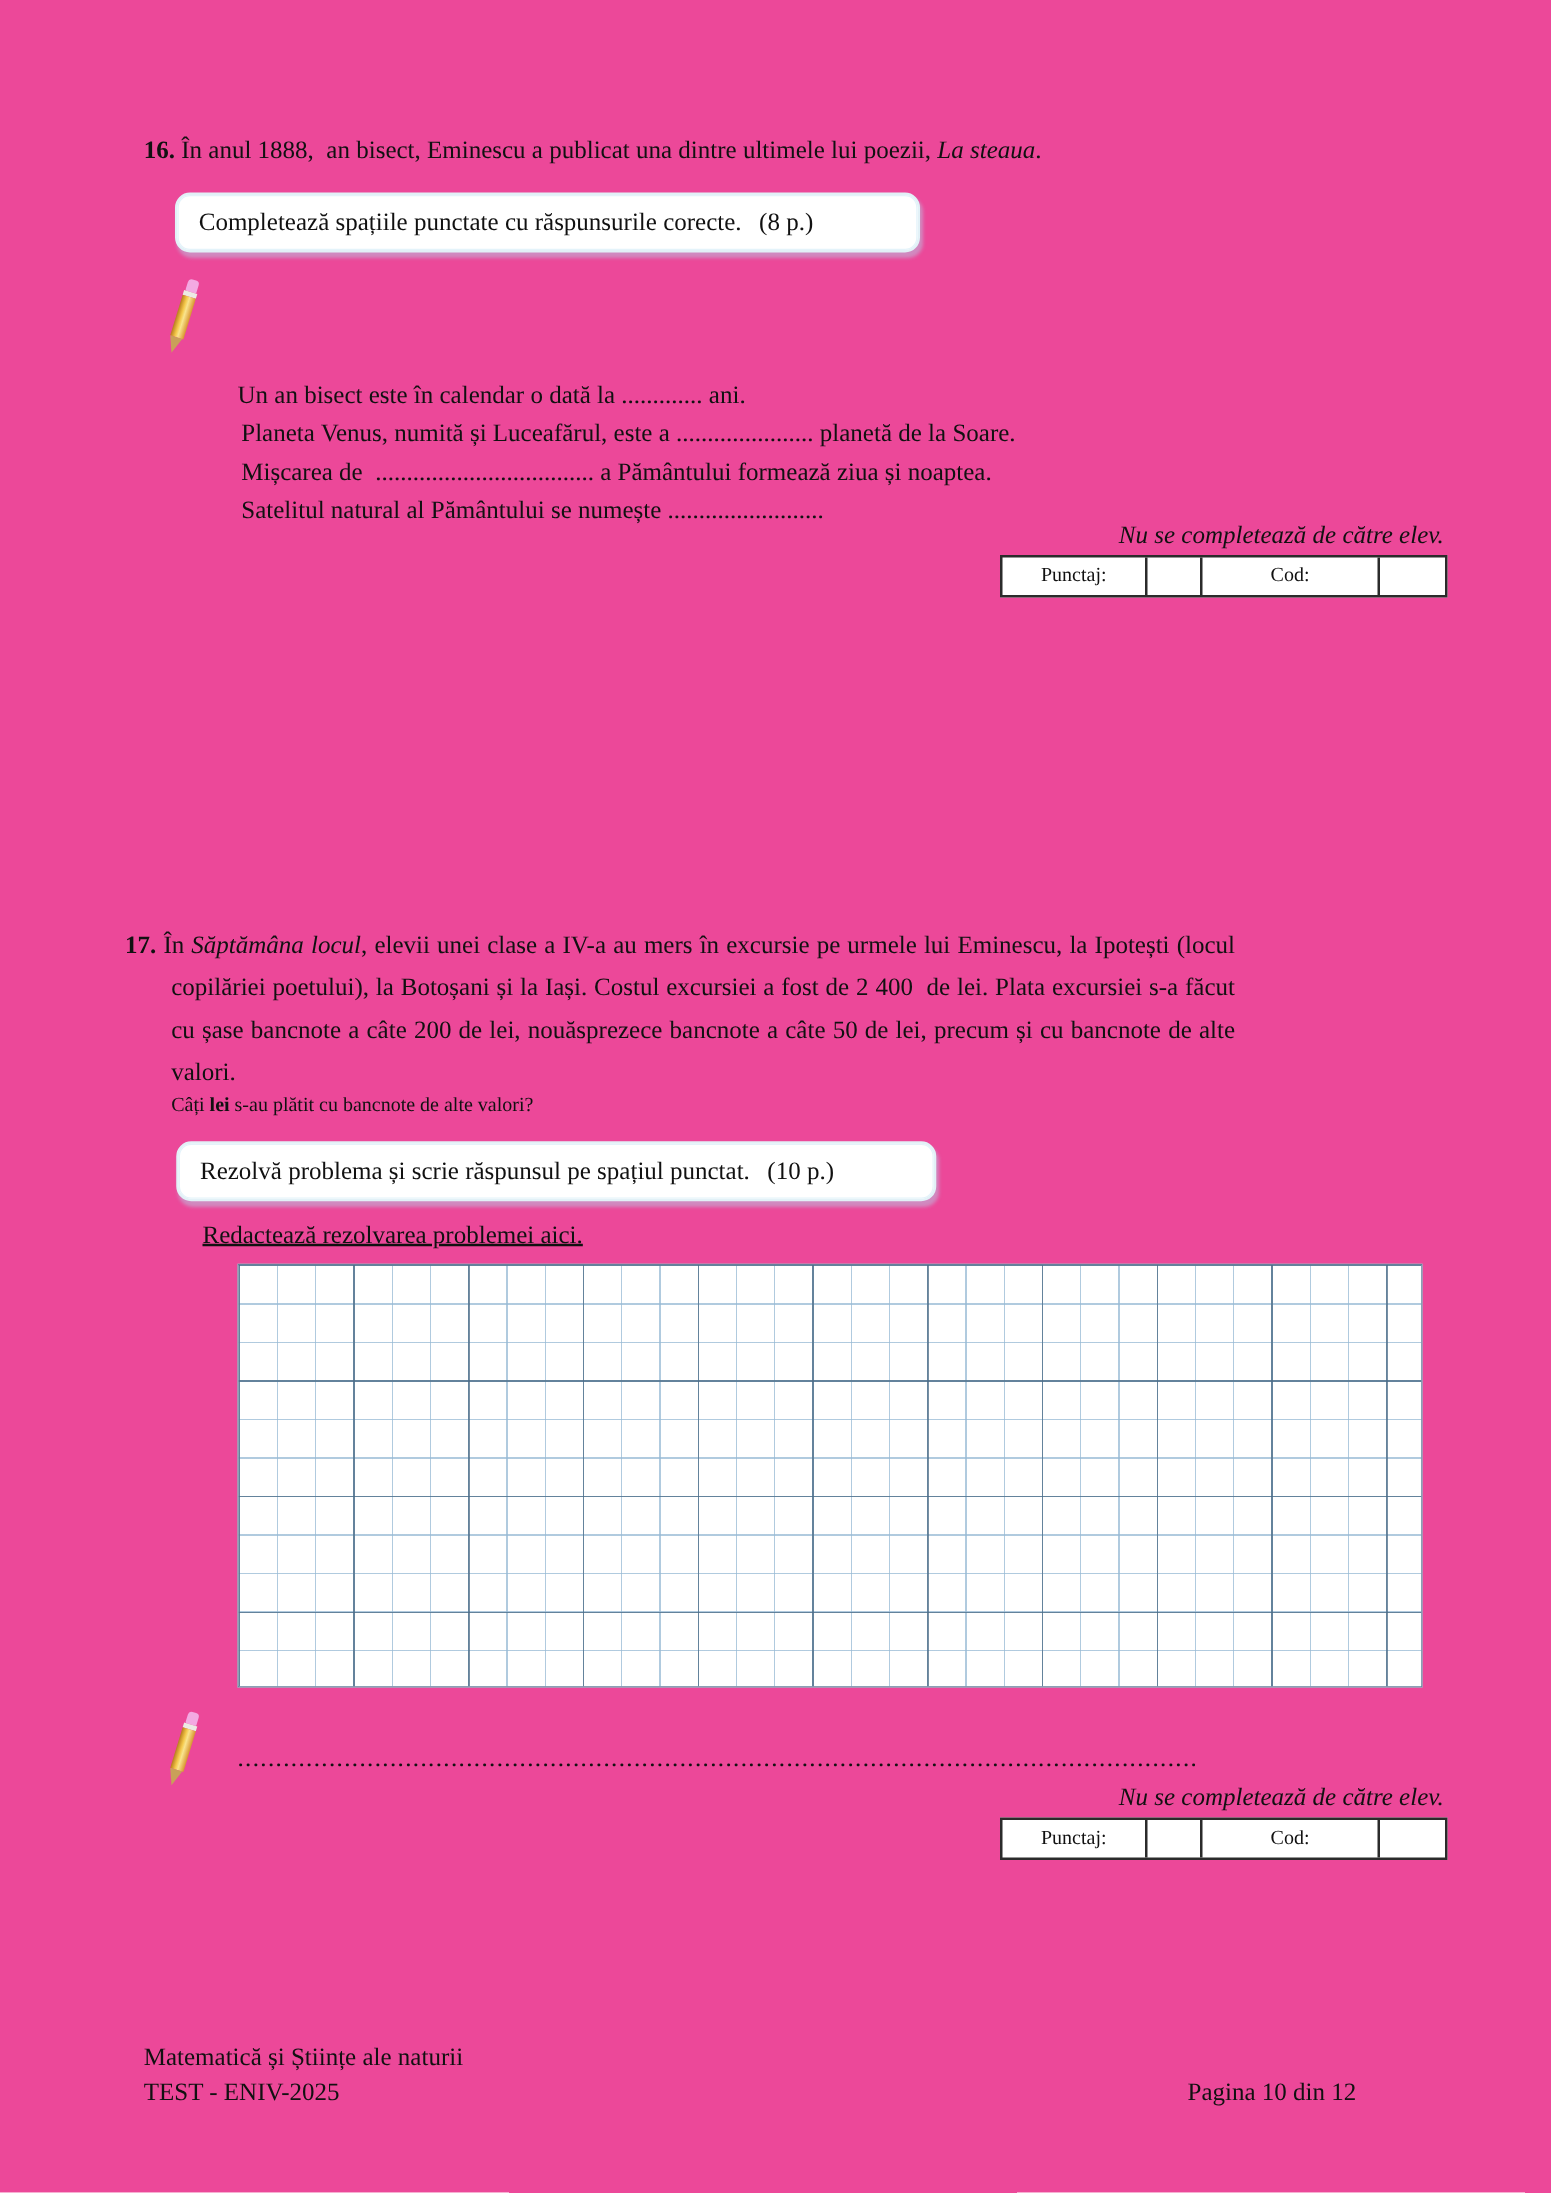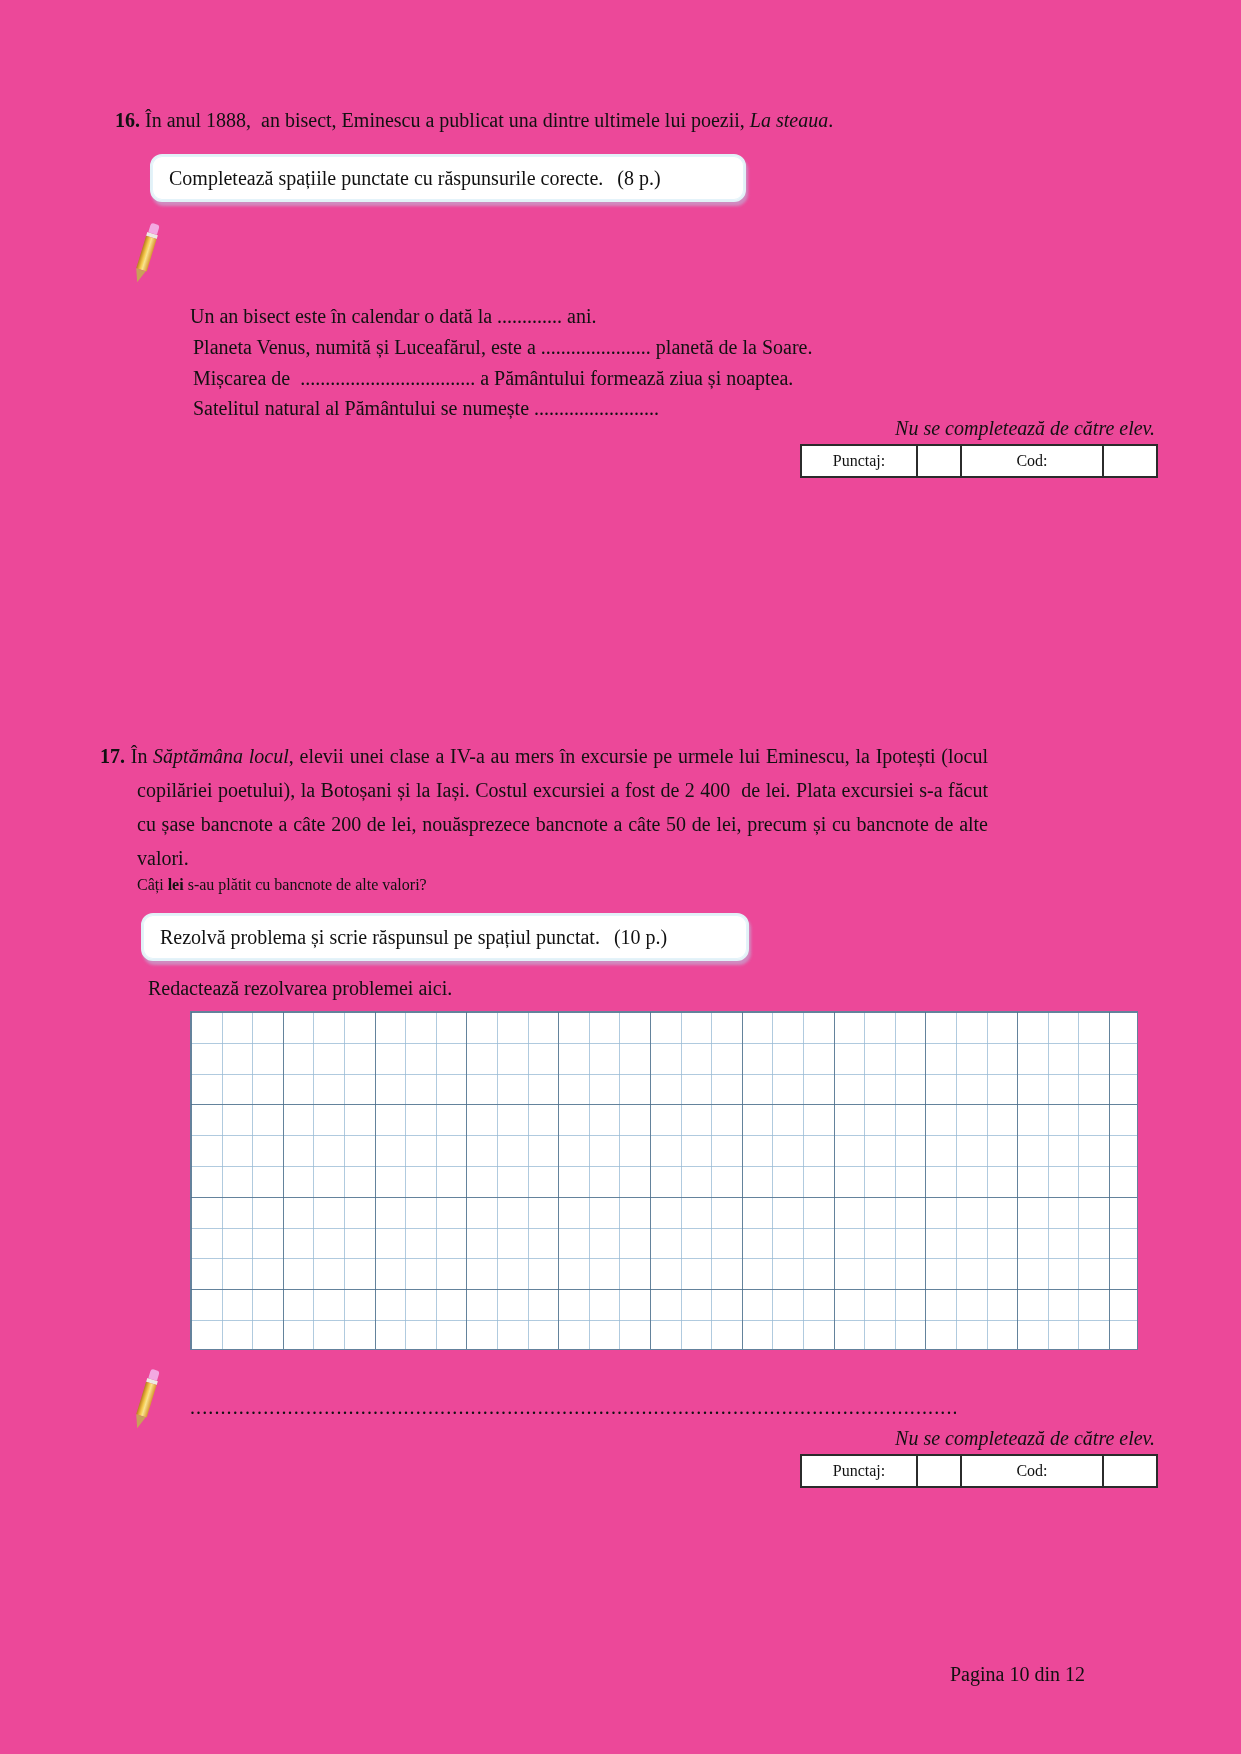--- a/index.html
+++ b/index.html
@@ -76,21 +76,21 @@
 </head>
 <body>
 
 <div class="page">
 
   <div class="abs txt" style="left:115px;top:107px;width:1000px;">
     <b>16.</b>
     <span>În anul 1888,&nbsp; an bisect, Eminescu a publicat una dintre ultimele lui poezii, </span><i>La steaua</i><span>.</span>
   </div>
 
-  <div class="abs instr-box" style="left:150px;top:154px;width:561px;height:44px;">
+  <div class="abs instr-box" style="left:140px;top:154px;width:561px;height:44px;">
     <span>Completează spațiile punctate cu răspunsurile corecte.</span>
     <span class="pts">(8&nbsp;p.)</span>
   </div>
 
   <div class="abs pencil" style="left:148px;top:224px;">
     <div class="p-eraser"></div>
     <div class="p-ferrule"></div>
     <div class="p-body"></div>
     <div class="p-tip"></div>
   </div>
@@ -116,36 +116,40 @@
   </div>
   <div class="abs qline" style="left:137px;top:876px;">
     <span>Câți </span><b>lei</b><span> s-au plătit cu bancnote de alte valori?</span>
   </div>
 
   <div class="abs instr-box" style="left:141px;top:913px;width:573px;height:44px;">
     <span>Rezolvă problema și scrie răspunsul pe spațiul punctat.</span>
     <span class="pts">(10&nbsp;p.)</span>
   </div>
 
-  <div class="abs txt" style="left:148px;top:975px;">Redactează rezolvarea problemei aici.</div>
+  <div class="abs txt" style="left:162px;top:975px;text-decoration:underline;">Redactează rezolvarea problemei aici.</div>
 
   <div class="abs grid-ws" style="left:190px;top:1011px;width:948px;height:339px;"></div>
 
   <div class="abs pencil" style="left:148px;top:1370px;">
     <div class="p-eraser"></div>
     <div class="p-ferrule"></div>
     <div class="p-body"></div>
     <div class="p-tip"></div>
   </div>
 
   <div class="abs dots-line" style="left:190px;top:1396px;">........................................................................................................................................................................</div>
 
   <div class="abs note" style="left:700px;top:1427px;width:455px;">Nu se completează de către elev.</div>
   <div class="abs score-table" style="left:800px;top:1454px;">
     <div class="st-cell st-label-punctaj">Punctaj:</div>
     <div class="st-cell st-empty-1"></div>
     <div class="st-cell st-label-cod">Cod:</div>
     <div class="st-cell st-empty-2"></div>
   </div>
 
+  <div class="abs footer" style="left:115px;top:1632px;">
+    <div>Matematică și Științe ale naturii</div>
+    <div>TEST - ENIV-2025</div>
+  </div>
   <div class="abs footer" style="left:820px;top:1660px;width:265px;text-align:right;">Pagina 10 din 12</div>
 
 </div>
 
 </body></html>

